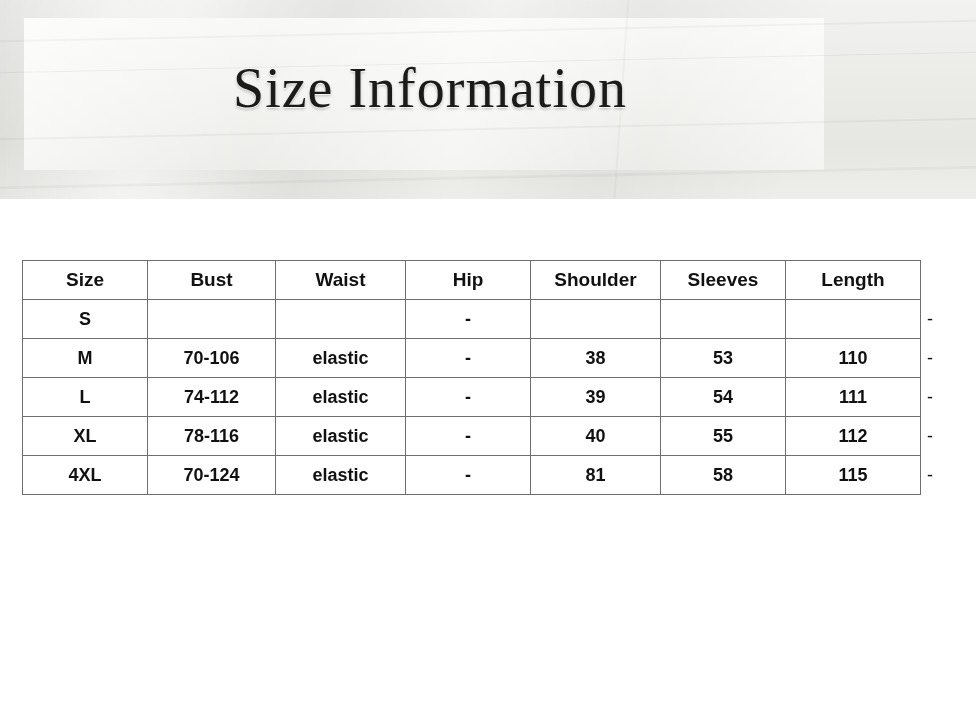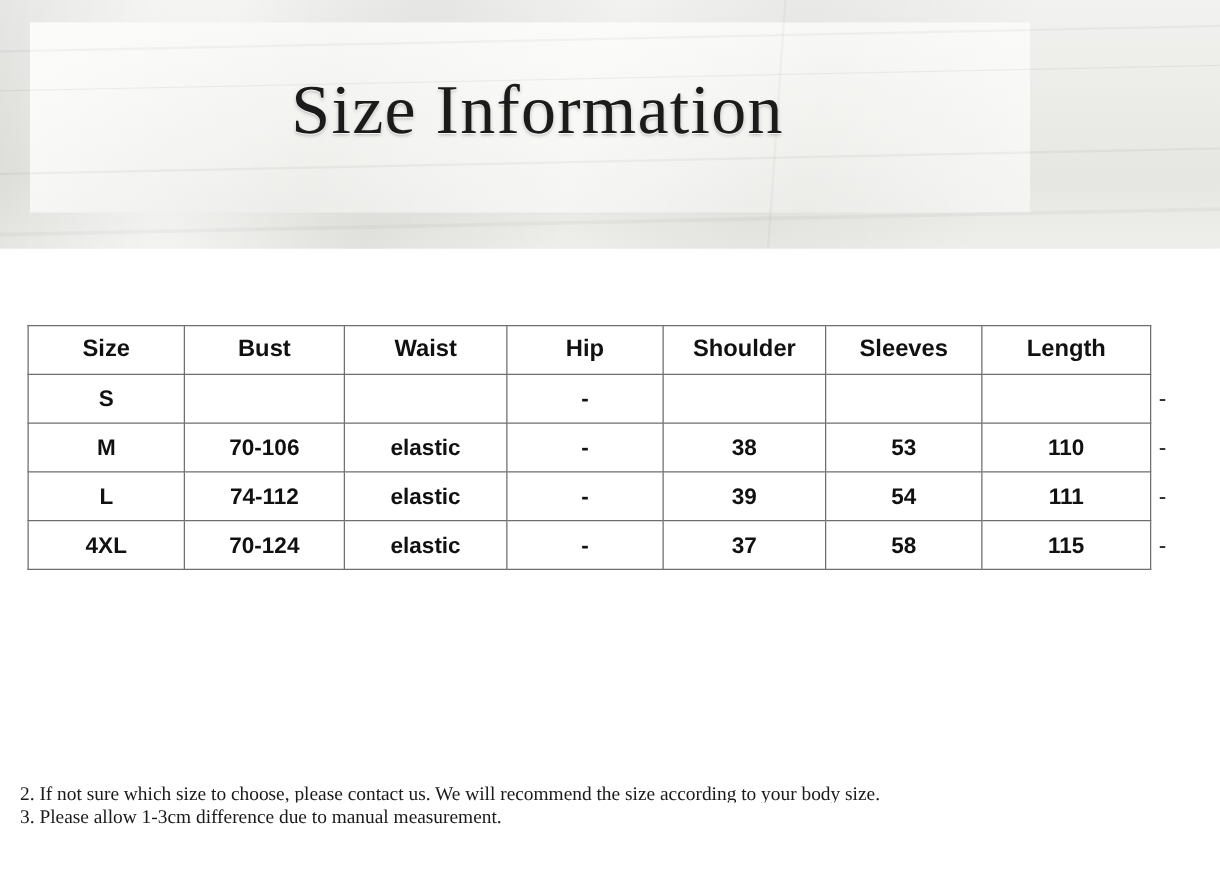--- a/index.html
+++ b/index.html
@@ -237,31 +237,37 @@
           <td>L</td>
           <td>74-112</td>
           <td>elastic</td>
           <td>-</td>
           <td>39</td>
           <td>54</td>
           <td>111</td>
           <td class="extra">-</td>
         </tr>
         <tr>
+          <td>XL</td>
+          <td>78-116</td>
+          <td>elastic</td>
+          <td>-</td>
+          <td>40</td>
+          <td>55</td>
+          <td>112</td>
+          <td class="extra">-</td>
+        </tr>
+        <tr>
           <td>4XL</td>
           <td>70-124</td>
           <td>elastic</td>
           <td>-</td>
-          <td>37</td>
+          <td>81</td>
           <td>58</td>
           <td>115</td>
           <td class="extra">-</td>
         </tr>
       </tbody>
     </table>
   </div>
 
-  <div class="notes">
-    <div class="note-line note-clip">2. If not sure which size to choose, please contact us. We will recommend the size according to your body size.</div>
-    <div class="note-line">3. Please allow 1-3cm difference due to manual measurement.</div>
-  </div>
 
 </div>
 
 </body></html>

